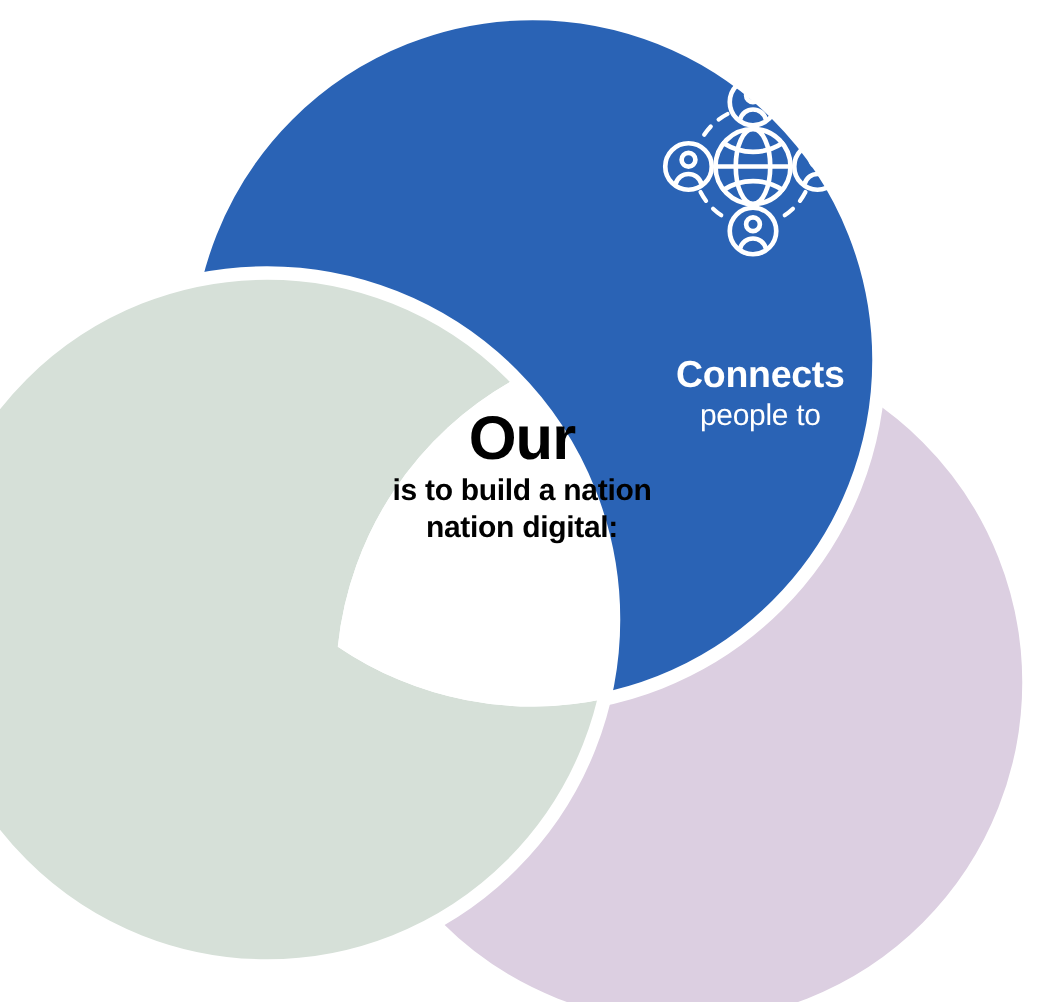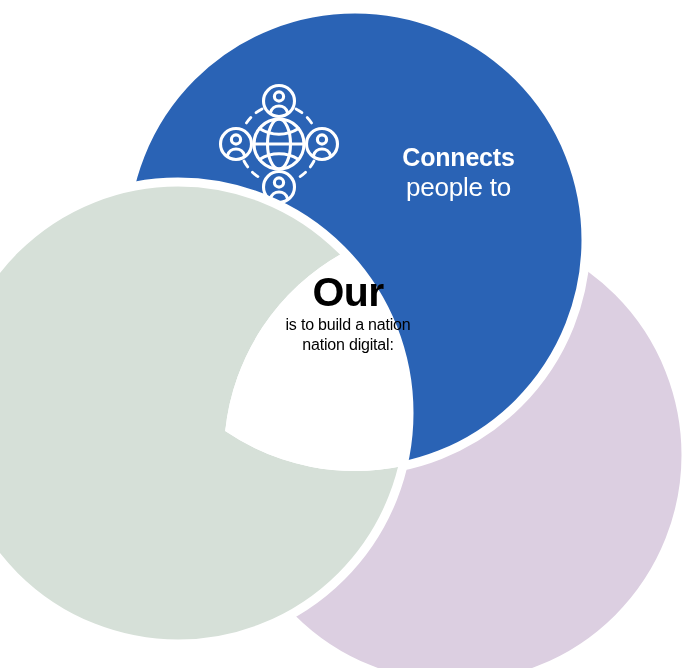--- a/index.html
+++ b/index.html
@@ -31,26 +31,26 @@
     left: 0;
     top: 0;
     width: 700px;
     height: 668px;
     pointer-events: none;
   }
   
   .blue-content {
     position: absolute;
     left: 218px;
-    top: 56px;
+    top: 44px;
     width: 345px;
     height: 170px;
     display: flex;
-    flex-direction: row;
-    align-items: center;
+    flex-direction: column;
+    align-items: flex-end;
   }
   .network-icon {
     width: 122px;
     height: 122px;
     flex: 0 0 auto;
     margin-top: 6px;
   }
   .blue-text {
     flex: 1 1 auto;
     margin-left: 14px;
@@ -61,43 +61,43 @@
   }
   .blue-text .headline {
     display: block;
     font-weight: bold;
     font-size: 25px;
     letter-spacing: -0.2px;
   }
   .blue-text .subline {
     display: block;
     font-weight: normal;
-    font-size: 26px;
+    font-size: 20px;
     letter-spacing: -0.2px;
   }
   
   .center-content {
     position: absolute;
     left: 243px;
     top: 270px;
     width: 210px;
     text-align: center;
     color: #000000;
   }
   .center-content .title-line {
     display: block;
     font-weight: bold;
     font-size: 41px;
     line-height: 1.1;
     letter-spacing: -0.6px;
   }
   .center-content .sub-line {
     display: block;
-    font-weight: normal;
-    font-size: 16px;
+    font-weight: bold;
+    font-size: 20px;
     line-height: 1.25;
     letter-spacing: -0.2px;
   }
   .center-content .sub-wrap {
     margin-top: 10px;
   }
 </style>
 </head>
 <body>
 

